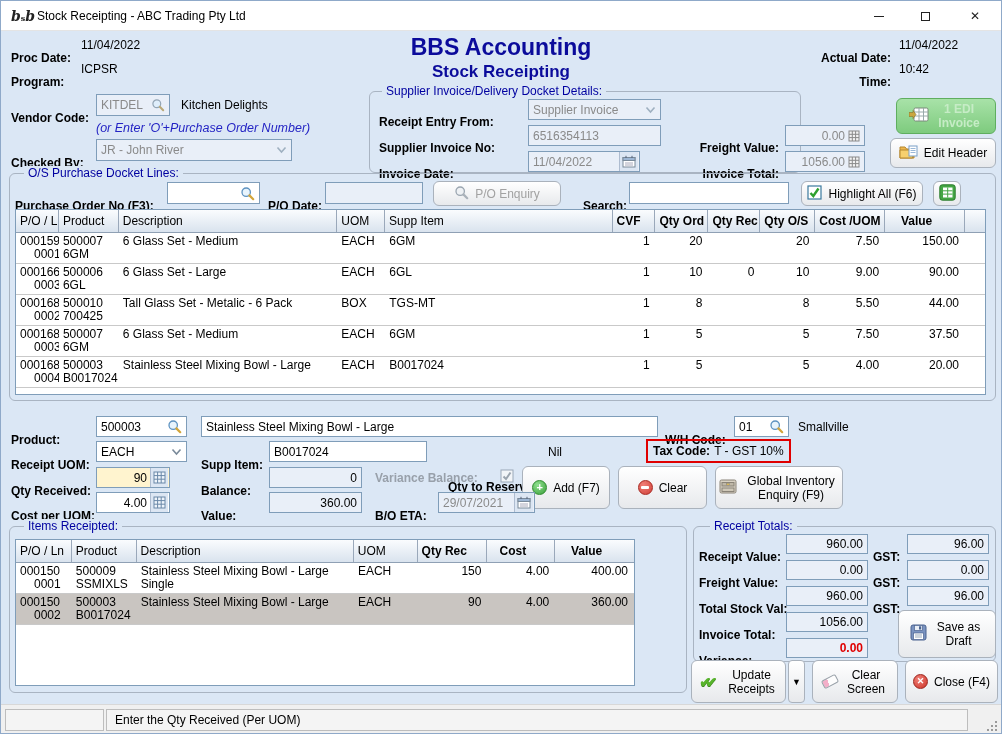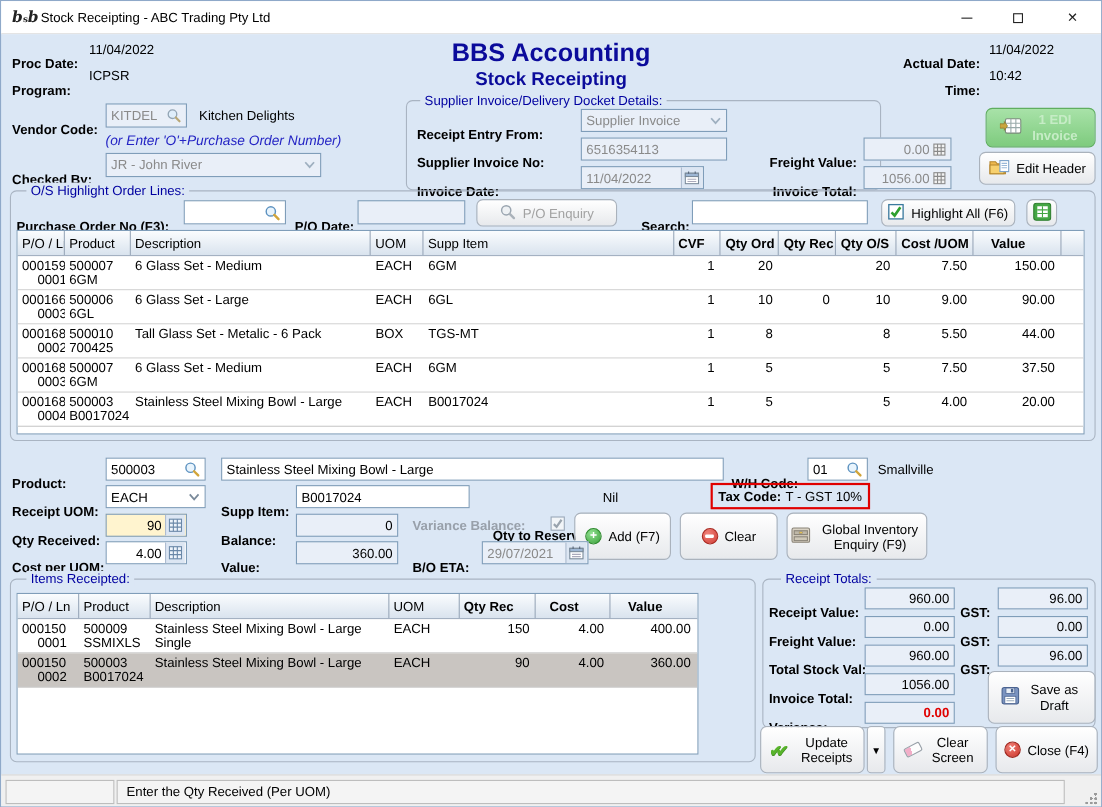--- a/index.html
+++ b/index.html
@@ -218,21 +218,21 @@
           <path d="M1 6 h14 l-1.4 8 H1 z" fill="#f7d06e" stroke="#b5862c"></path>
           <rect x="10" y="2" width="8" height="10" fill="#fff" stroke="#7aa0c8"></rect>
           <line x1="11.5" y1="4.5" x2="16.5" y2="4.5" stroke="#9ab8d8"></line>
           <line x1="11.5" y1="6.5" x2="16.5" y2="6.5" stroke="#9ab8d8"></line>
           <line x1="11.5" y1="8.5" x2="16.5" y2="8.5" stroke="#9ab8d8"></line>
         </svg></span>
     <span>Edit Header</span>
   </div>
 
   <div class="grp" style="left:8px;top:172px;width:987px;height:228px">
-    <span class="legend" style="left:14px">O/S Highlight Order Lines:</span>
+    <span class="legend" style="left:14px">O/S Purchase Docket Lines:</span>
   </div>
   <span class="lbl" style="left:14px;top:185px">Purchase Order No (F3):</span>
   <div class="inp" style="left:166px;top:181px;width:93px;height:22px">
     <span class="v"></span>
     <span class="fld-icon">
         <svg width="15" height="15" viewBox="0 0 15 15">
           <circle cx="6.2" cy="6.2" r="4.2" fill="#e8f4fd" stroke="#5d92c0" stroke-width="1.3"></circle>
           <line x1="9.4" y1="9.4" x2="13.2" y2="13.2" stroke="#d2a53a" stroke-width="2.2" stroke-linecap="round"></line>
         </svg>
       </span>

